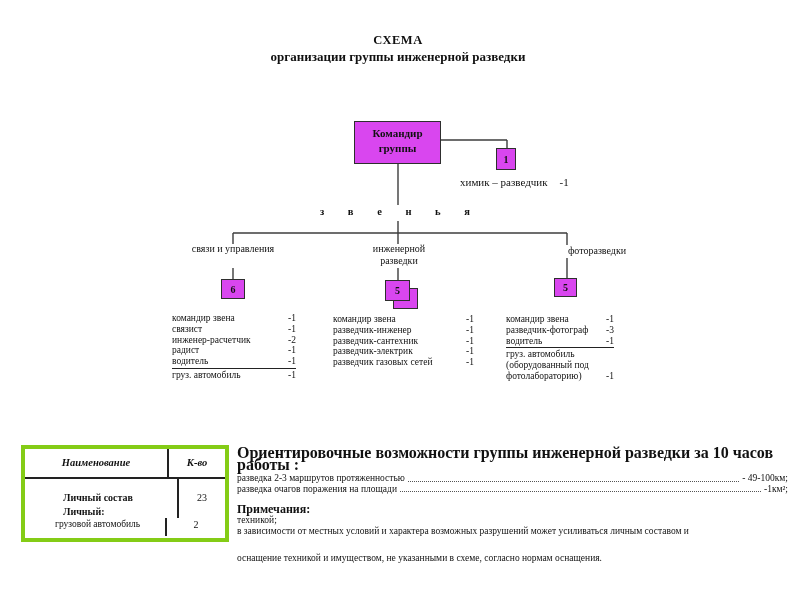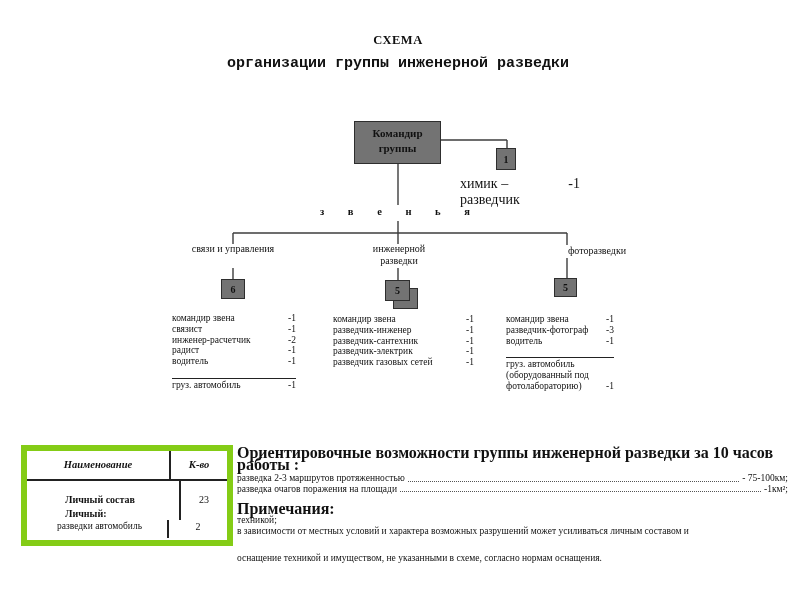--- a/index.html
+++ b/index.html
@@ -5,68 +5,68 @@
   html,body { margin:0; padding:0; background:#ffffff; }
   .slide {
     position:relative; width:800px; height:600px; background:#fff;
     font-family:"Liberation Serif","DejaVu Serif",serif; color:#111;
     overflow:hidden;
   }
   .abs { position:absolute; }
   
   .title { left:0; top:33px; width:796px; text-align:center; font-weight:bold; }
   .title .t1 { font-size:12.5px; letter-spacing:0.5px; }
-  .title .t2 { font-size:15px; margin-top:7px;font-family:Liberation Mono, monospace; }
+  .title .t2 { font-size:13px; margin-top:1px; }
   
   .lines { left:0; top:0; pointer-events:none; }
   
-  .box { position:absolute; background:#737373; border:1.6px solid #2e2e2e; text-align:center; }
+  .box { position:absolute; background:#d946ef; border:1.6px solid #2e2e2e; text-align:center; }
   .commander { left:354px; top:121px; width:85px; height:37px; font-weight:bold; font-size:11px; line-height:15px; padding-top:4px; }
   .cntbox { font-weight:bold; font-size:10px; display:flex; align-items:center; justify-content:center; }
   .chemistbox { left:496px; top:148px; width:18px; height:20px; }
-  .chemlabel { left:460px; top:176px; width:120px; font-size:14px; display:flex; }
+  .chemlabel { left:460px; top:176px; width:120px; font-size:11px; display:flex; }
   .chemlabel .q { margin-left:12px; }
   .zvenya { left:320px; top:206px; font-size:10.5px; font-weight:bold; word-spacing:21px; }
   .blabel { position:absolute; font-size:10px; line-height:12px; text-align:center; }
   .bl-0 { left:190px; top:243px; width:86px; }
   .bl-1 { left:361px; top:243px; width:76px; }
   .bl-2 { left:547px; top:245px; width:100px; }
   .b6 { left:221px; top:279px; width:22px; height:18px; }
   .b5f { left:385px; top:280px; width:23px; height:19px; z-index:2; }
   .b5b { left:393px; top:288px; width:23px; height:19px; z-index:1; }
   .b5r { left:554px; top:278px; width:21px; height:17px; }
   
   .mlist { position:absolute; font-size:9.5px; line-height:10.8px; }
   .ml-0 { left:172px; top:313px; width:124px; }
   .ml-1 { left:333px; top:314px; width:141px; }
   .ml-2 { left:506px; top:314px; width:108px; }
   .mrow { display:flex; justify-content:space-between; }
-  .mrow.u { border-bottom:1px solid #222; padding-bottom:11px; margin-bottom:1px; }
-  
-  .s-table { left:21px; top:445px; width:200px; height:89px; border:6px solid #84cc16; font-size:10.5px; }
+  .mrow.u { border-bottom:1px solid #222; padding-bottom:1px; margin-bottom:1px; }
+  
+  .s-table { left:21px; top:445px; width:200px; height:89px; border:4px solid #84cc16; font-size:10.5px; }
   .t-header { display:flex; height:28px; border-bottom:2px solid #222; font-weight:bold; font-style:italic; }
   .t-left { width:142px; border-right:2px solid #222; }
   .t-header .t-cell { display:flex; align-items:center; justify-content:center; }
   .t-header .t-cell:last-child { flex:1; }
   .t-body { display:flex; flex-direction:column; height:57px; }
   .t-row { display:flex; flex:0 0 auto; }
   .t-row:first-child .t-cell { padding-top:12px; }
   .t-row:last-child { flex:1; }
   .t-row .t-left { padding-left:26px; box-sizing:border-box; }
   .t-row .num { flex:1; text-align:center; font-size:10px; }
   .t-row .bold { font-weight:bold; font-size:10px;margin-left:12px; }
   .t-row .small { font-size:9.5px; padding-left:30px; }
   .t-cell { line-height:13.5px; }
   
   .caps { left:237px; top:447px; width:551px; }
   .cap-head { font-weight:bold; font-size:16px; line-height:12px; margin-bottom:2px; }
   .cap-row { display:flex; align-items:flex-end; font-size:9.5px; line-height:10.6px; }
   .cap-label, .cap-value { white-space:nowrap; }
   .leader { flex:1; border-bottom:1.3px dotted #555; margin:0 3px 2px 3px; }
-  .notes-head { font-weight:bold; font-size:16px; margin-top:9px; line-height:12px; }
+  .notes-head { font-weight:bold; font-size:12px; margin-top:9px; line-height:12px; }
   .note-line { font-size:9.5px; line-height:10.5px; }
   .note-gap { margin-top:17px; }
 </style>
 </head>
 <body>
 
 <div class="slide">
 
   <div class="abs title">
     <div class="t1">СХЕМА</div>
@@ -203,32 +203,32 @@
     <div class="t-body">
       <div class="t-row">
         <div class="t-cell t-left bold">Личный состав</div>
         <div class="t-cell num">23</div>
       </div>
       <div class="t-row">
         <div class="t-cell t-left bold">Личный:</div>
         <div class="t-cell num"></div>
       </div>
       <div class="t-row">
-        <div class="t-cell t-left small">разведки автомобиль</div>
+        <div class="t-cell t-left small">грузовой автомобиль</div>
         <div class="t-cell num">2</div>
       </div>
     </div>
   </div>
 
   <div class="abs caps">
     <div class="cap-head">Ориентировочные возможности группы  инженерной разведки за 10 часов работы :</div>
     <div class="cap-row">
       <span class="cap-label">разведка 2-3 маршрутов протяженностью</span>
       <span class="leader"></span>
-      <span class="cap-value">- 75-100км;</span>
+      <span class="cap-value">- 49-100км;</span>
     </div>
     <div class="cap-row">
       <span class="cap-label">разведка очагов поражения на площади</span>
       <span class="leader"></span>
       <span class="cap-value">-1км²;</span>
     </div>
     <div class="notes-head">Примечания:</div>
     <div class="note-line">техникой;</div>
     <div class="note-line">в зависимости от местных условий и характера возможных разрушений может усиливаться личным составом и</div>
     <div class="note-line note-gap">оснащение техникой и имуществом, не указанными в схеме, согласно нормам оснащения.</div>

